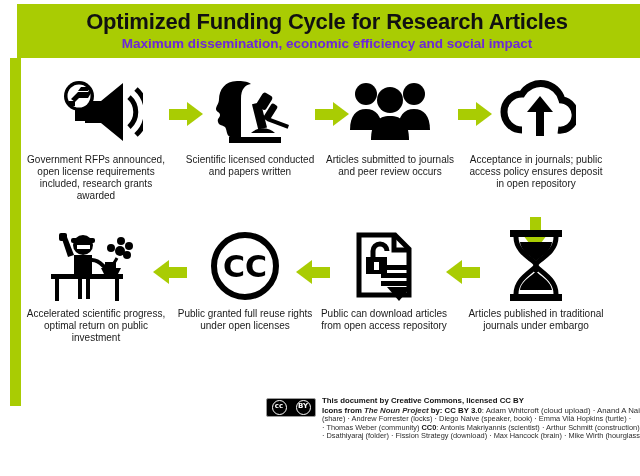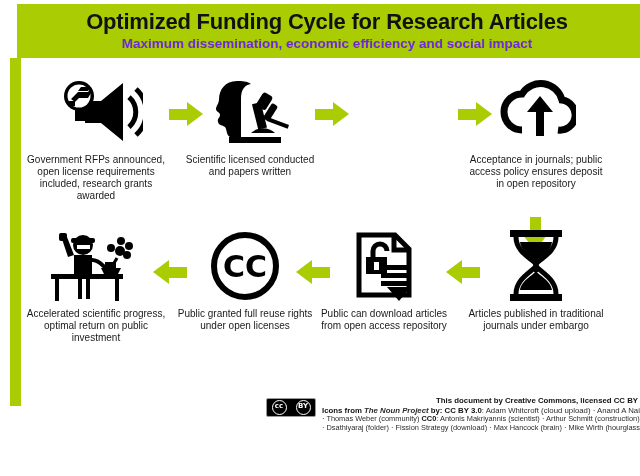--- a/index.html
+++ b/index.html
@@ -79,21 +79,21 @@
   .ccbadge .glyph{
     width:13px;height:13px;border-radius:50%;
     border:1.5px solid #ffffff;color:#ffffff;
     font-size:7px;font-weight:bold;line-height:11px;text-align:center;
     font-family:"DejaVu Sans",sans-serif;
   }
   .credit-text{
     position-relative;margin-left:56px;
     font-size:7.4px;line-height:8.5px;color:#2b2b2b;
   }
-  .credit-text .l{display:block;white-space:nowrap;text-align:right;}
+  .credit-text .l{display:block;white-space:nowrap;}
   .credit-text .b{font-weight:bold;color:#111;}
   .credit-text .i{font-style:italic;font-weight:bold;}
   .credit-text .hd{font-size:7.8px;line-height:9.5px;}
 
   svg{display:block;}
 </style>
 </head>
 <body>
 
 <div class="page">
@@ -149,20 +149,34 @@
       <div class="caption">Scientific licensed conducted and papers written</div>
     </div>
 
     <div class="arrow" style="left:312px;top:18px;">
       <div class="arr">
           <div class="shaft"></div>
           <div class="head"></div>
         </div>
     </div>
 
+    <div class="cell" style="left:320px;top:0;">
+      <div class="iconbox">
+        <svg width="92" height="68" viewBox="0 0 92 68">
+          <circle cx="22" cy="16" r="11" fill="#000"></circle>
+          <path fill="#000" d="M6 52 C6 38 12 31 22 31 C32 31 38 38 38 52 Z"></path>
+          <circle cx="70" cy="16" r="11" fill="#000"></circle>
+          <path fill="#000" d="M54 52 C54 38 60 31 70 31 C80 31 86 38 86 52 Z"></path>
+          <circle cx="46" cy="22" r="13" fill="#000"></circle>
+          <path fill="#000" d="M27 62 C27 45 34 38 46 38 C58 38 65 45 65 62 Z"></path>
+          <path fill="#fff" d="M33 26 a13 13 0 0 0 26 0 a13 13 0 0 1 -26 0" opacity="0"></path>
+        </svg>
+      </div>
+      <div class="caption">Articles submitted to journals and peer review occurs</div>
+    </div>
 
     <div class="arrow" style="left:455px;top:18px;">
       <div class="arr">
           <div class="shaft"></div>
           <div class="head"></div>
         </div>
     </div>
 
     <div class="cell" style="left:466px;top:0;">
       <div class="iconbox">
@@ -281,20 +295,21 @@
   <div class="credit">
     <div class="ccbadge">
       <span class="glyph">cc</span>
       <span class="glyph">BY</span>
     </div>
     <div class="credit-text" style="margin-left:56px;">
       <span class="l hd b">This document by Creative Commons, licensed CC BY</span>
       <span class="l hd">
         <span class="b">Icons from </span><span class="i">The Noun Project</span><span class="b"> by: </span><span class="b">CC BY 3.0</span><span>: Adam Whitcroft (cloud upload) · Anand A Nair</span>
       </span>
+      <span class="l">(share) · Andrew Forrester (locks) · Diego Naive (speaker, book) · Emma Vilà Hopkins (turtle) ·</span>
       <span class="l">
         <span>· Thomas Weber (community) </span><span class="b">CC0</span><span>: Antonis Makriyannis (scientist) · Arthur Schmitt (construction)</span>
       </span>
       <span class="l">· Dsathiyaraj (folder) · Fission Strategy (download) · Max Hancock (brain) · Mike Wirth (hourglass)</span>
     </div>
   </div>
 
 </div>
 
 </body></html>

